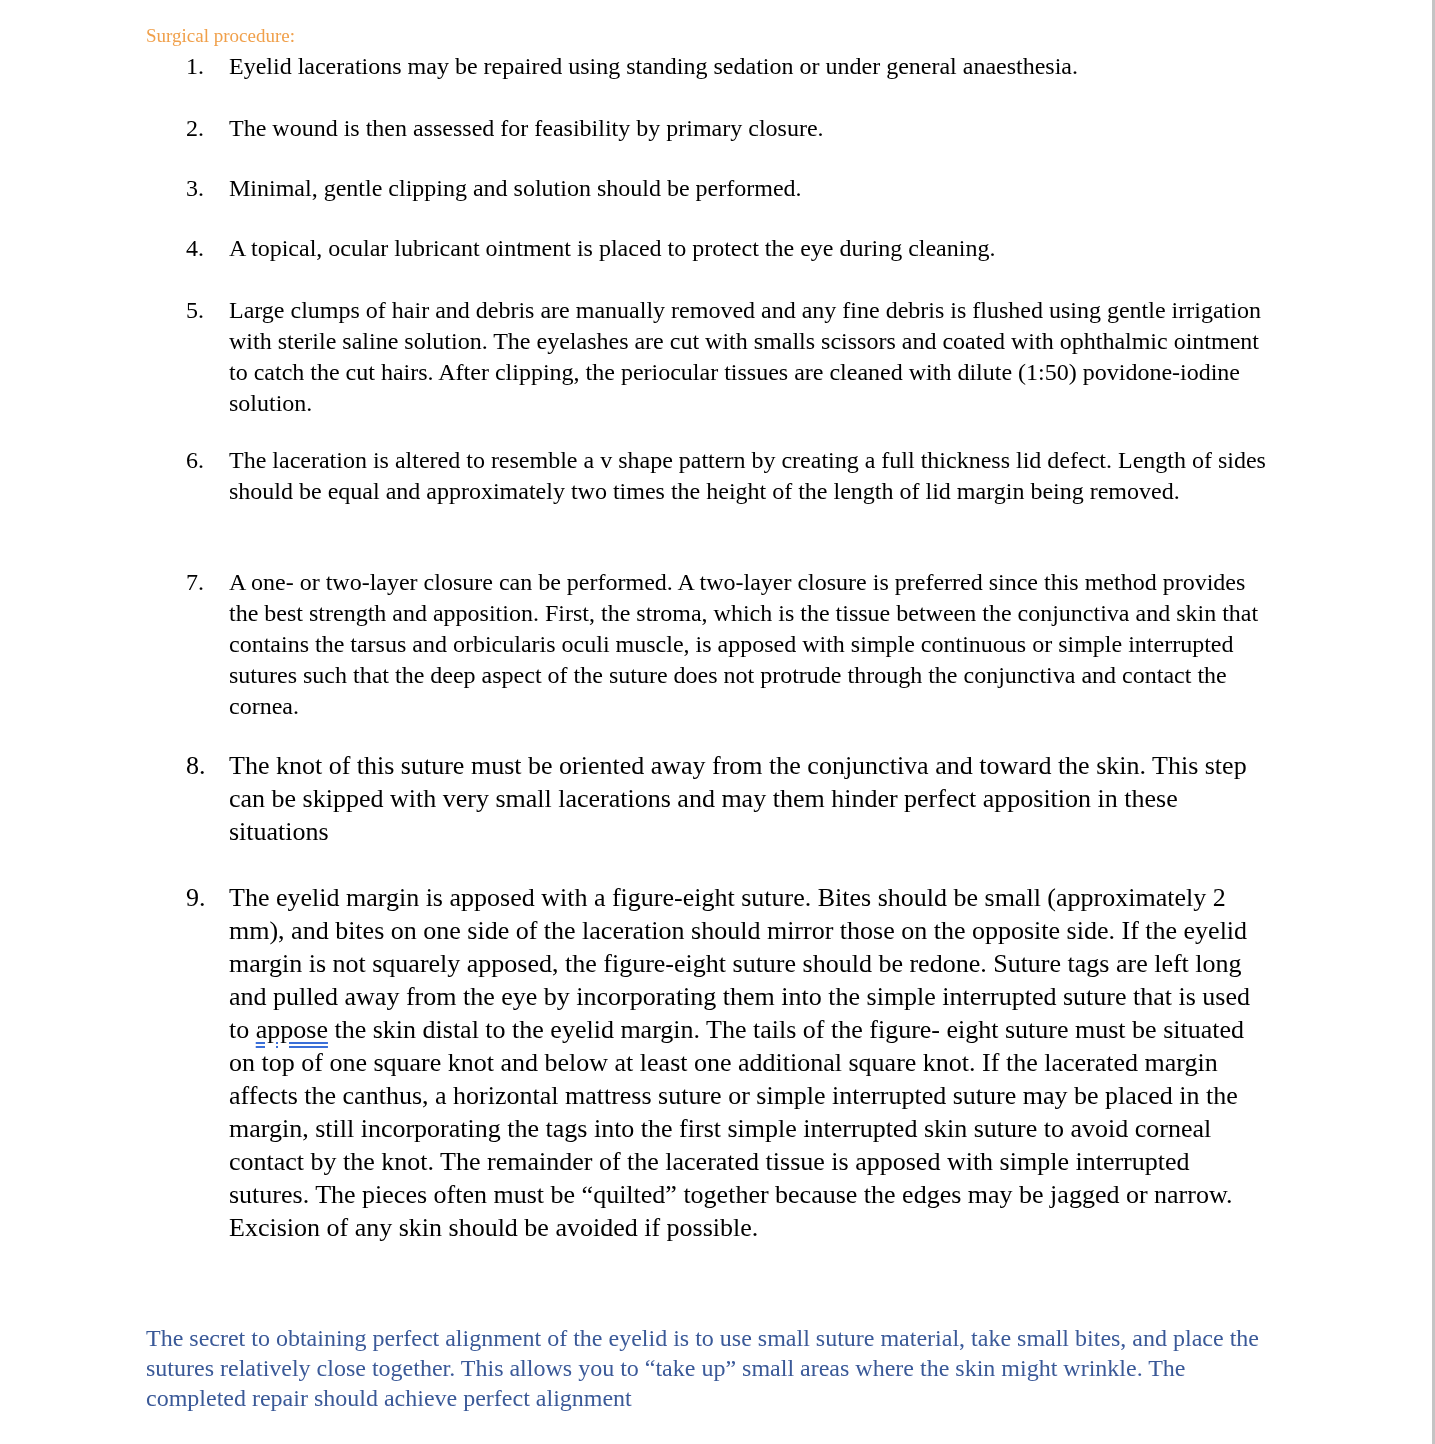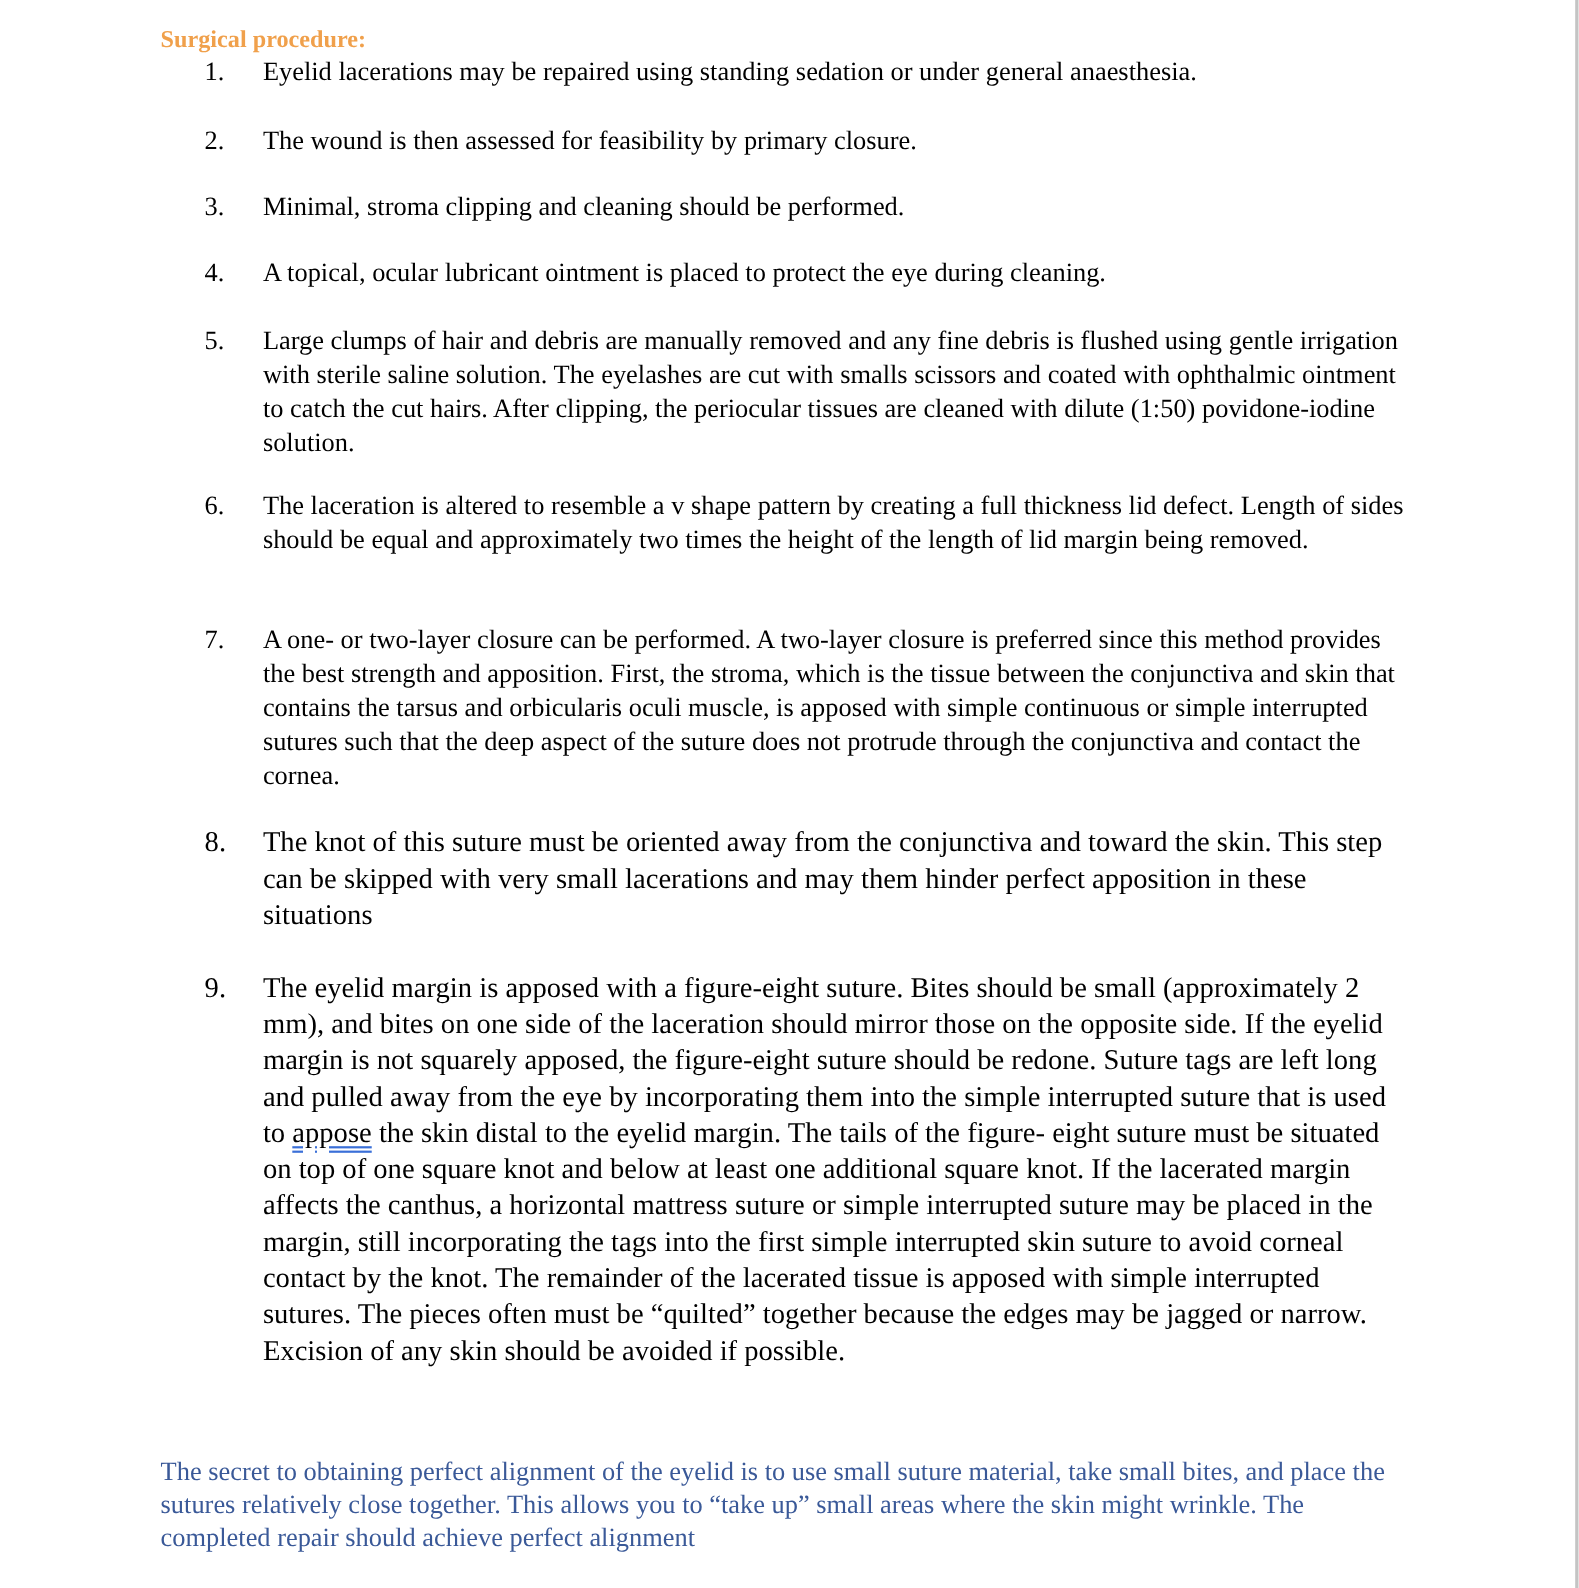--- a/index.html
+++ b/index.html
@@ -21,25 +21,25 @@
       top: 0;
       width: 1432px;
       height: 1444px;
       background: #ffffff;
       border-right: 3px solid #c4c4c4;
     }
     .heading {
       position: absolute;
       left: 146px;
       top: 21px;
-      font-size: 22px;
+      font-size: 19px;
       line-height: 30px;
       color: #f0a04b;
       margin: 0;
-      font-weight: bold;
+      font-weight: normal;
       white-space: nowrap;
     }
     .steps {
       position: absolute;
       left: 0;
       top: 0;
       margin: 0;
       padding: 0;
       list-style: none;
     }
@@ -51,21 +51,21 @@
     .step-num {
       position: absolute;
       left: 0;
       top: 0;
       width: 40px;
       font-size: 24px;
       line-height: 31px;
     }
     .step-text {
       position: absolute;
-      left: 53px;
+      left: 43px;
       top: 0;
       width: 1040px;
       font-size: 24px;
       line-height: 31px;
     }
     .step.large .step-num,
     .step.large .step-text {
       font-size: 26px;
       line-height: 33px;
     }
@@ -97,21 +97,21 @@
     <li class="step" style="top:51px;">
       <span class="step-num">1.</span>
       <span class="step-text">Eyelid lacerations may be repaired using standing sedation or under general anaesthesia.</span>
     </li>
     <li class="step" style="top:113px;">
       <span class="step-num">2.</span>
       <span class="step-text">The wound is then assessed for feasibility by primary closure.</span>
     </li>
     <li class="step" style="top:173px;">
       <span class="step-num">3.</span>
-      <span class="step-text">Minimal, stroma clipping and cleaning should be performed.</span>
+      <span class="step-text">Minimal, gentle clipping and solution should be performed.</span>
     </li>
     <li class="step" style="top:233px;">
       <span class="step-num">4.</span>
       <span class="step-text">A topical, ocular lubricant ointment is placed to protect the eye during cleaning.</span>
     </li>
     <li class="step" style="top:295px;">
       <span class="step-num">5.</span>
       <span class="step-text">Large clumps of hair and debris are manually removed and any fine debris is flushed using gentle irrigation with sterile saline solution. The eyelashes are cut with smalls scissors and coated with ophthalmic ointment to catch the cut hairs. After clipping, the periocular tissues are cleaned with dilute (1:50) povidone-iodine solution.</span>
     </li>
     <li class="step" style="top:445px;">

